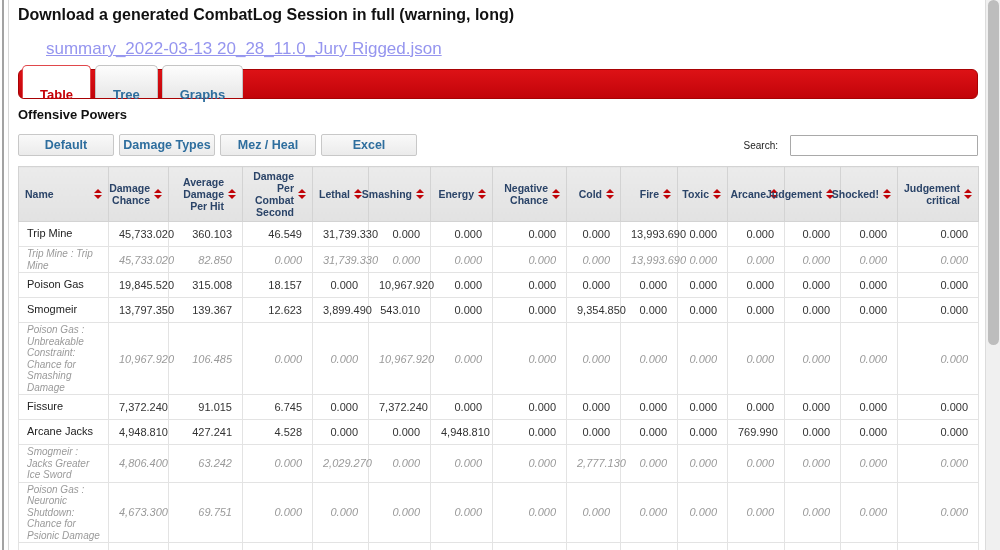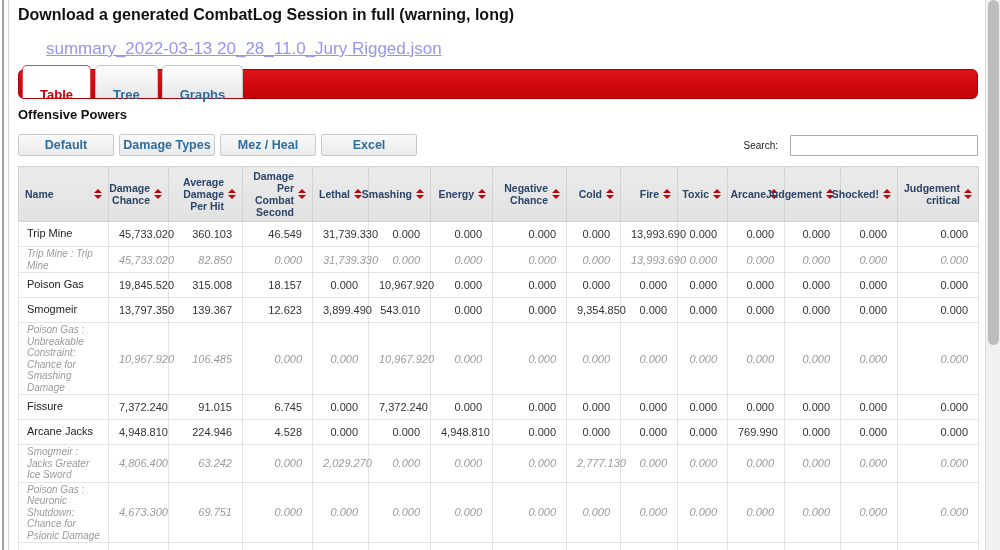--- a/index.html
+++ b/index.html
@@ -340,21 +340,21 @@
           <td>0.000</td>
           <td>0.000</td>
           <td>0.000</td>
           <td>0.000</td>
           <td>0.000</td>
           <td>0.000</td>
         </tr>
         <tr>
           <td class="name">Arcane Jacks</td>
           <td>4,948.810</td>
-          <td>224.946</td>
+          <td>427.241</td>
           <td>4.528</td>
           <td>0.000</td>
           <td>0.000</td>
           <td>4,948.810</td>
           <td>0.000</td>
           <td>0.000</td>
           <td>0.000</td>
           <td>0.000</td>
           <td>769.990</td>
           <td>0.000</td>

